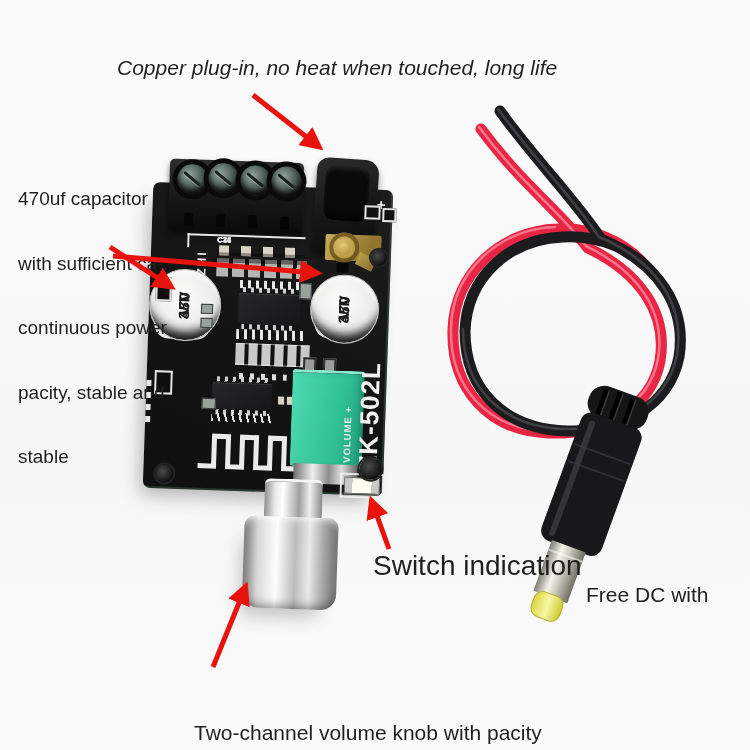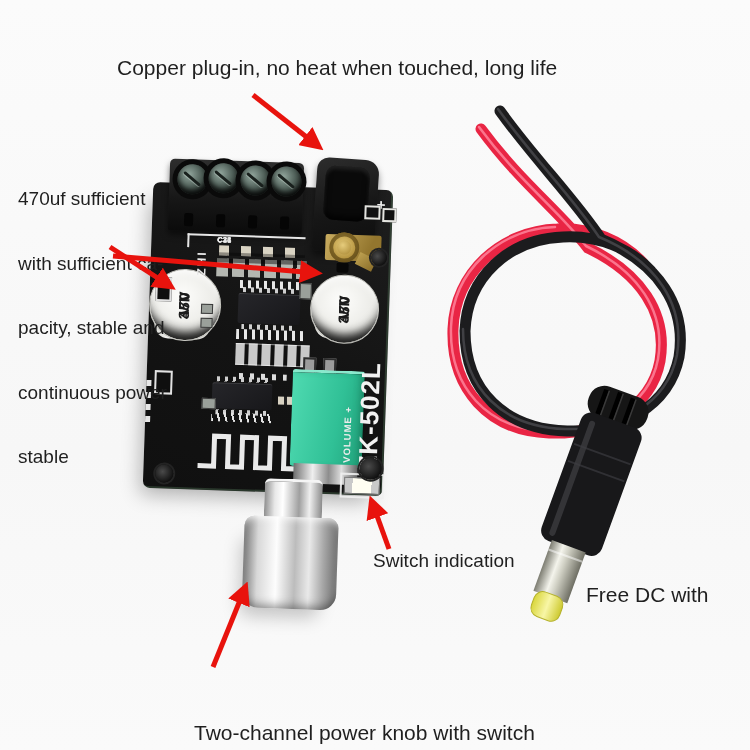--- a/index.html
+++ b/index.html
@@ -2,23 +2,23 @@
 <html><head>
 <meta charset="utf-8">
 <style>
   html,body{margin:0;padding:0;}
   .stage{
     position:relative;width:750px;height:750px;overflow:hidden;
     background:linear-gradient(180deg,#fbfbfb 0%,#f7f7f7 60%,#fafafa 100%);
     font-family:"Liberation Sans",sans-serif;color:#1f1f1f;
   }
   .cap-txt,.caption{position:absolute;white-space:pre;}
-  .caption-top{left:117px;top:56px;font-size:21px;}
+  .caption-top{left:117px;top:56px;font-size:21px;font-style:italic;}
   .caption-left{left:18px;top:145px;font-size:19px;line-height:21.5px;}
-  .caption-switch{left:373px;top:550px;font-size:19px;}
+  .caption-switch{left:373px;top:550px;font-size:28px;}
   .caption-dc{left:586px;top:583px;font-size:21px;}
   .caption-bottom{left:194px;top:665px;font-size:21px;line-height:27px;}
 
   
   .art{position:absolute;left:0;top:0;z-index:1;}
   .arrows{position:absolute;left:0;top:0;z-index:6;pointer-events:none;}
 
   
   .board{position:absolute;left:148px;top:186px;width:240px;height:306px;z-index:3;
     transform:rotate(2deg);}
@@ -265,30 +265,30 @@
     <div class="rot brand-text">ZHI</div>
 
     <div class="led"></div>
     <div class="hole h1"></div>
     <div class="hole h2"></div>
     <div class="hole h3"></div>
   </div>
 
   <div class="caption caption-top" style="z-index:5">Copper plug-in, no heat when touched, long life</div>
   <div class="caption caption-left" style="z-index:5">
-    <div>470uf sufficient</div>
+    <div>470uf capacitor</div>
     <div>with sufficient ca-</div>
+    <div>continuous power</div>
     <div>pacity, stable and</div>
-    <div>continuous power</div>
     <div>stable</div>
   </div>
   <div class="caption caption-switch" style="z-index:5">Switch indication</div>
   <div class="caption caption-dc" style="z-index:5">Free DC with</div>
   <div class="caption caption-bottom" style="z-index:5">
-    <div>Two-channel power knob with switch</div>
+    <div>Two-channel volume knob with pacity</div>
     
   </div>
 
   <svg class="arrows" width="750" height="750" viewBox="0 0 750 750">
     <defs>
       <marker id="ah" viewBox="0 0 10 10" refX="7" refY="5" markerWidth="4.6" markerHeight="4.6" orient="auto-start-reverse">
         <path d="M0,0 L10,5 L0,10 z" fill="#e8130d"></path>
       </marker>
     </defs>
     <line x1="253" y1="95" x2="318" y2="146" stroke="#e8130d" stroke-width="5" marker-end="url(#ah)"></line>

